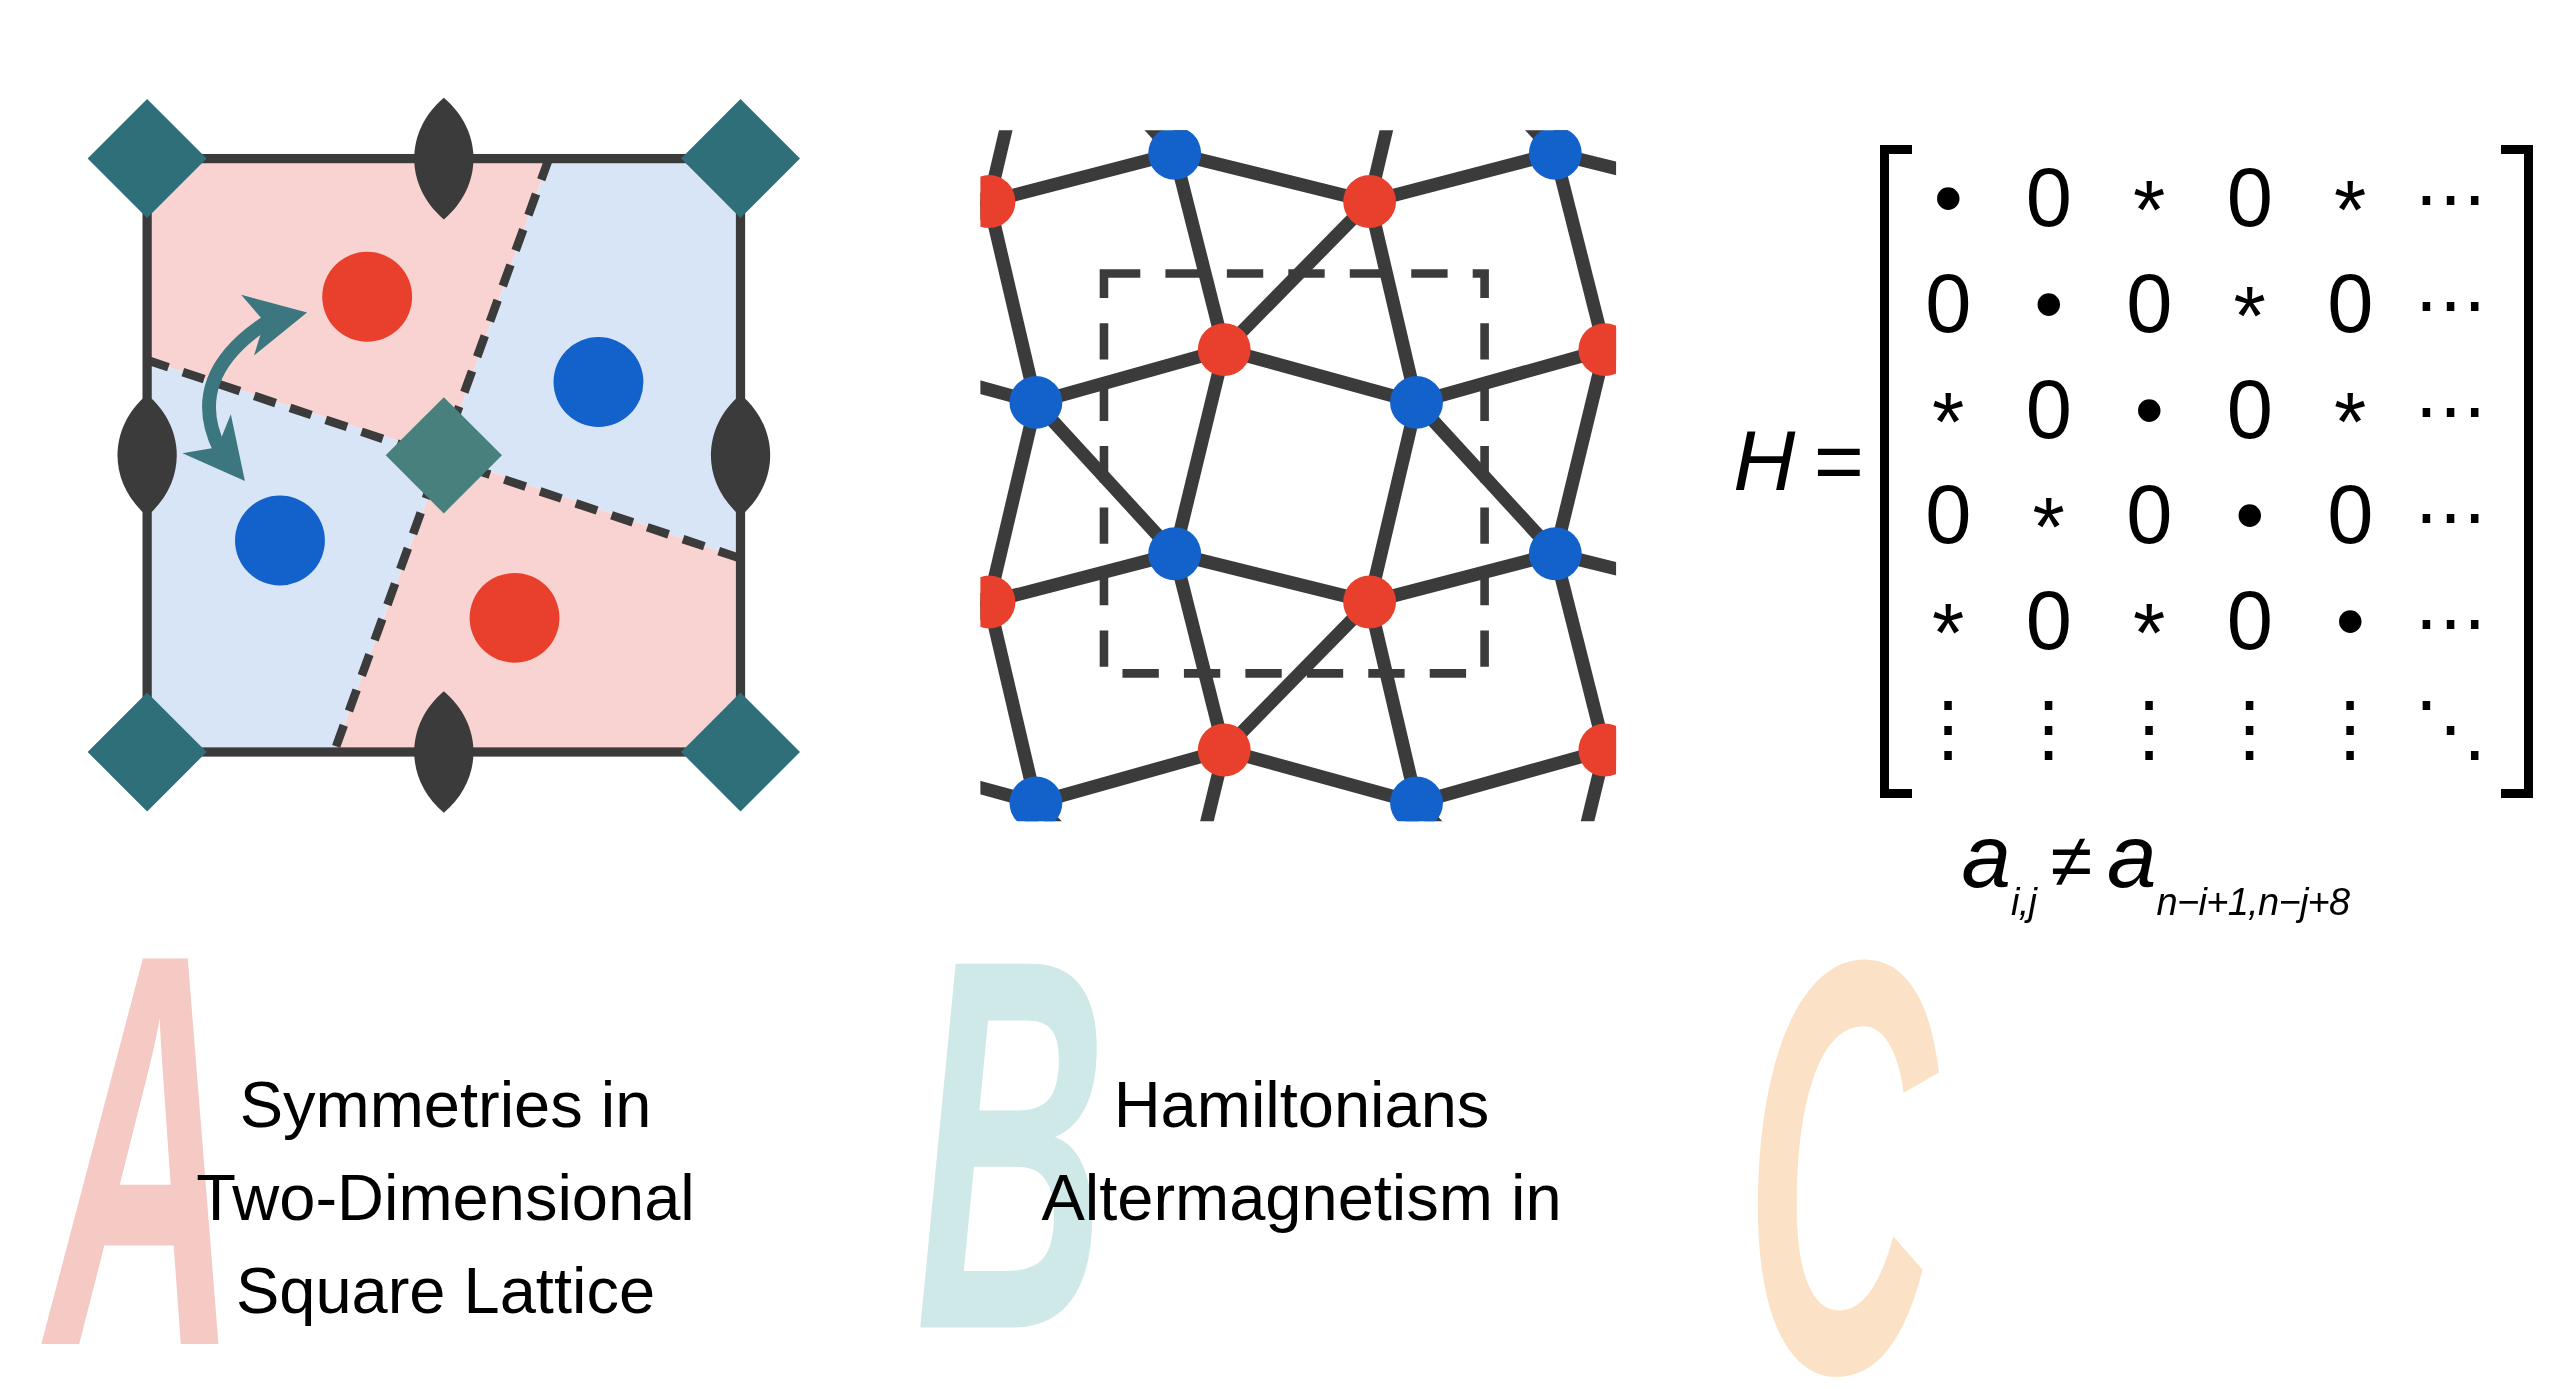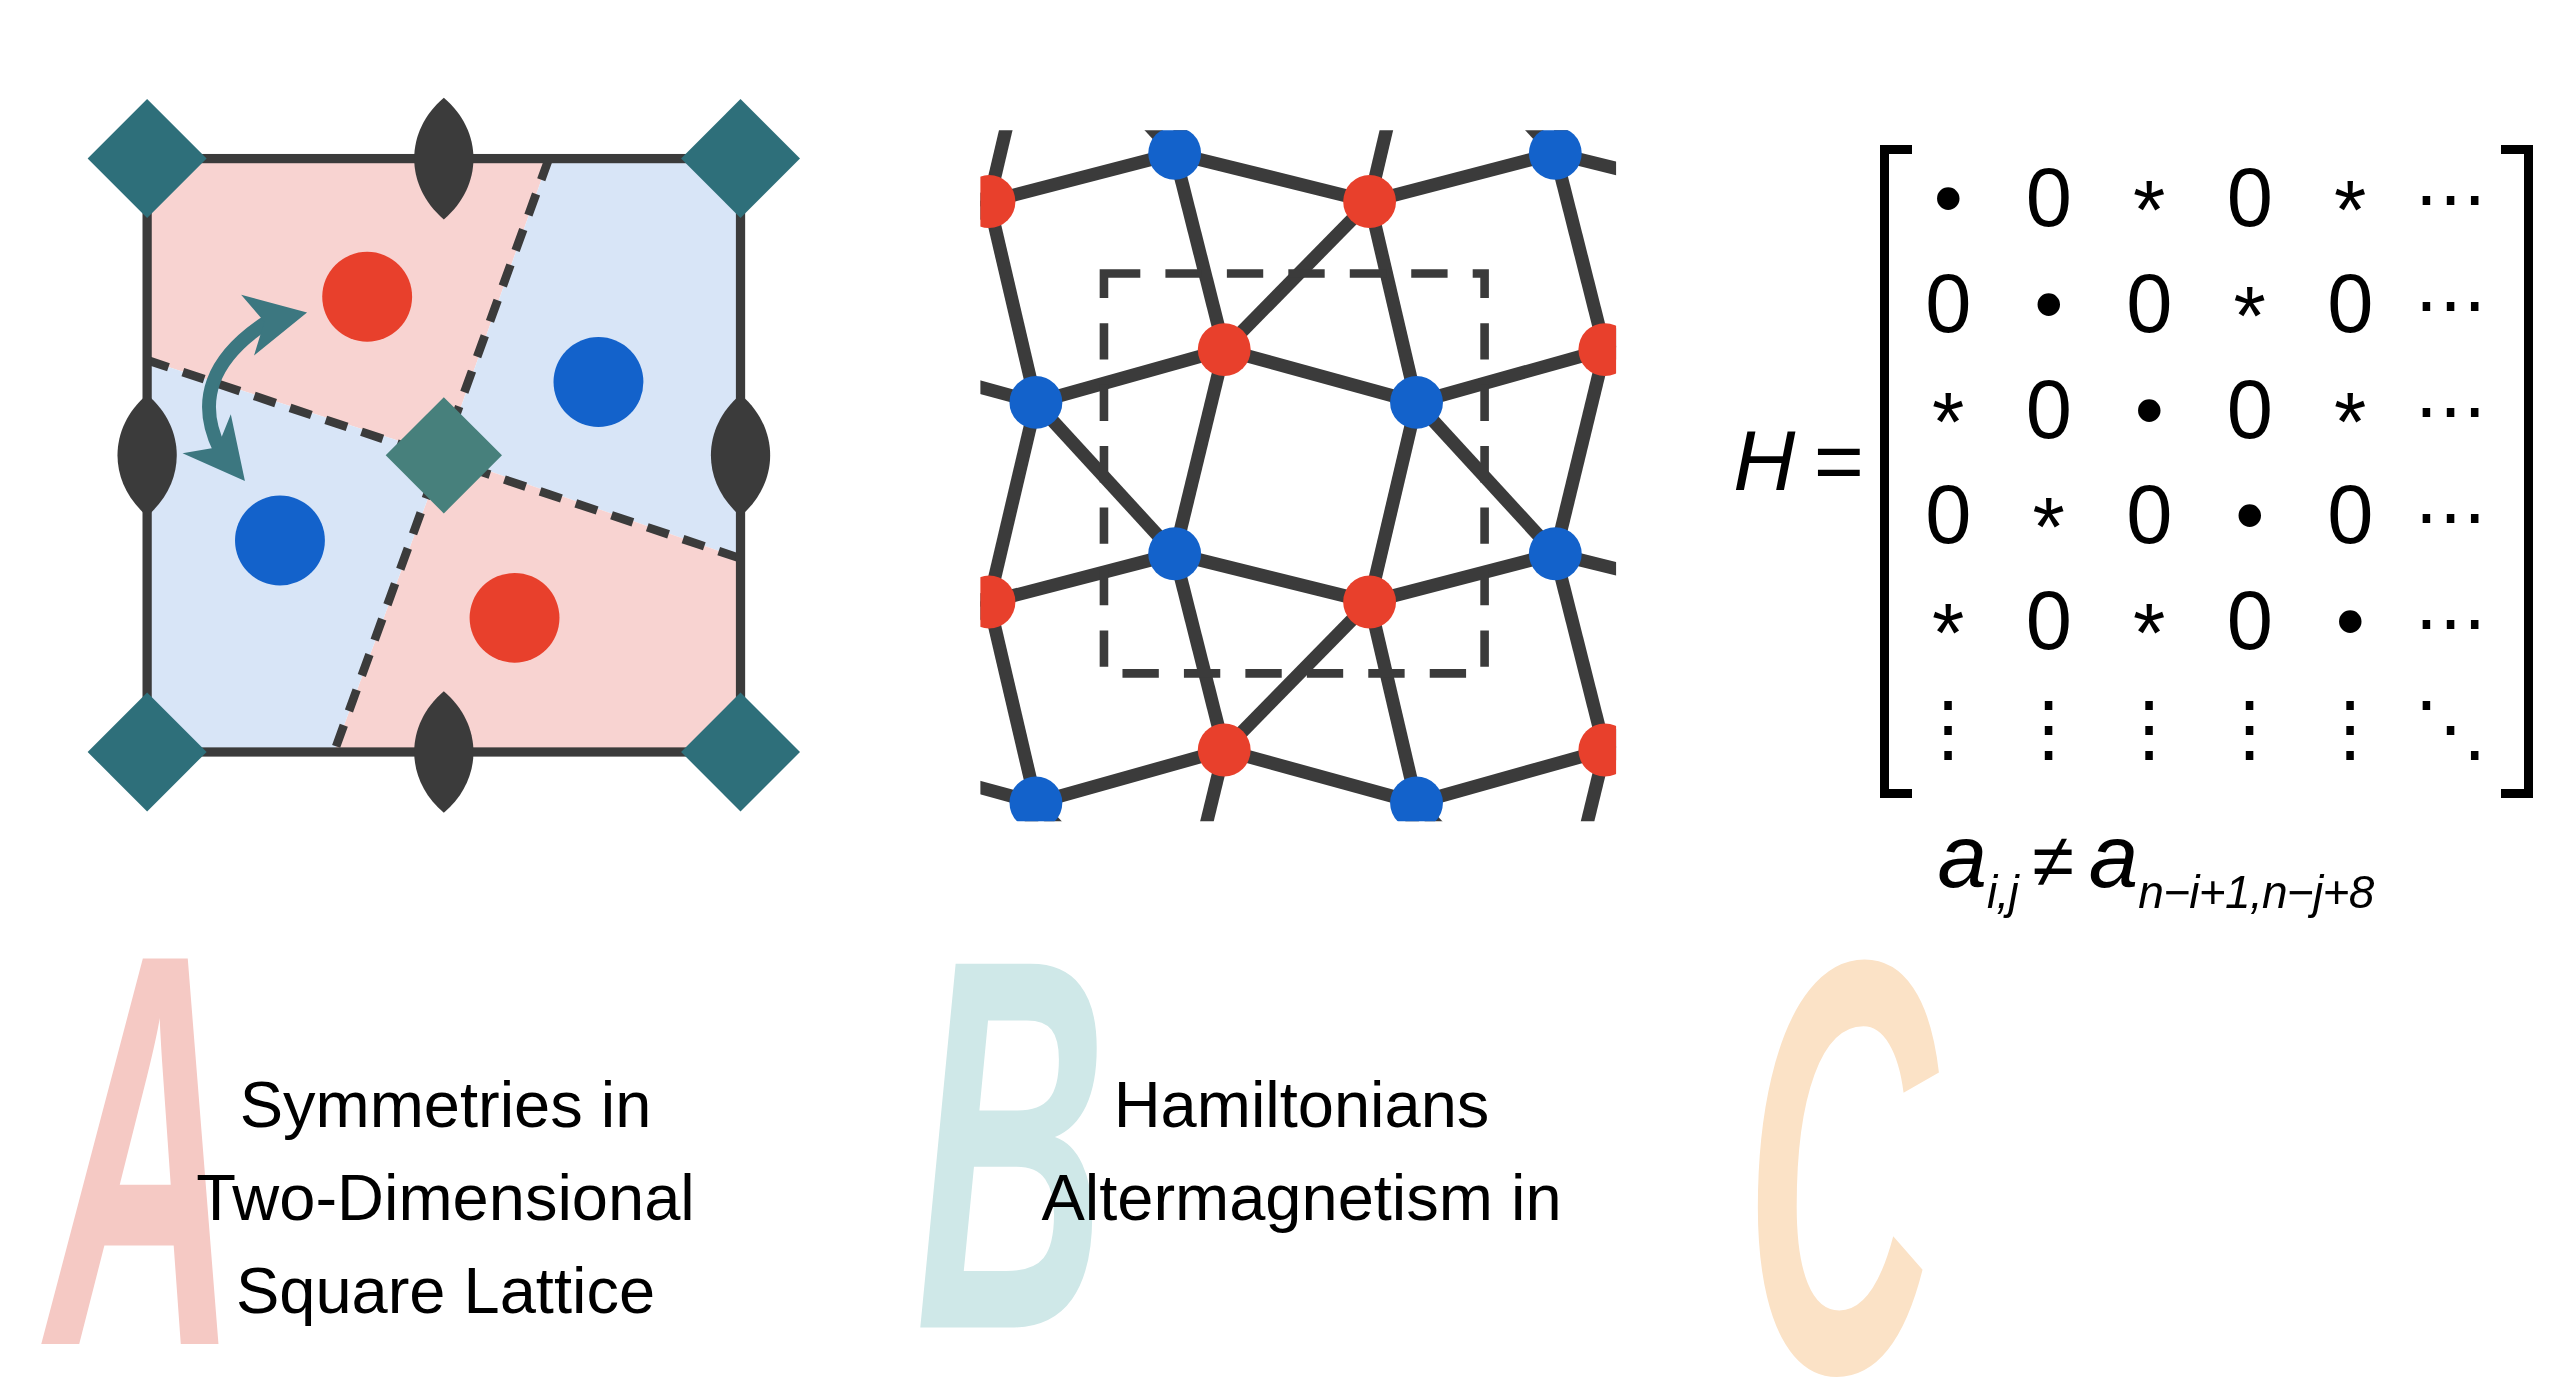--- a/index.html
+++ b/index.html
@@ -17,21 +17,21 @@
   #matrix-grid{position:absolute;display:grid;grid-template-columns:repeat(6,1fr);grid-template-rows:repeat(6,1fr);}
   #matrix-grid .cell{display:flex;align-items:center;justify-content:center;
         font-size:83px;color:#000;font-family:"Liberation Sans","DejaVu Sans",sans-serif;}
   #matrix-grid .cell.ast span{transform:translateY(13.2px);}
   #matrix-grid .cell.dots{font-size:73px;}
   #hline{position:absolute;text-align:right;font-size:86px;color:#000;}
   #hline .H{font-style:italic;}
   #hline .eqs{padding-left:18.5px;}
   #equation{position:absolute;display:flex;align-items:baseline;justify-content:center;color:#000;}
   .eq-var{font-style:italic;font-size:89px;}
-  .eq-sub{font-style:italic;font-size:46px;position:relative;top:21px;letter-spacing:-0.7px;}
+  .eq-sub{font-style:italic;font-size:38px;position:relative;top:28px;letter-spacing:-0.7px;}
   .eq-neq{font-size:76px;margin:0 14.5px;}
 </style>
 </head>
 <body>
 
 <div id="page">
 
   <svg id="fig-svg" viewBox="0 0 3897 2102">
     <g id="svg-panel-a">
         <polygon points="222,240 830,240 671,689 222,545" fill="#f8d3d1"></polygon>

